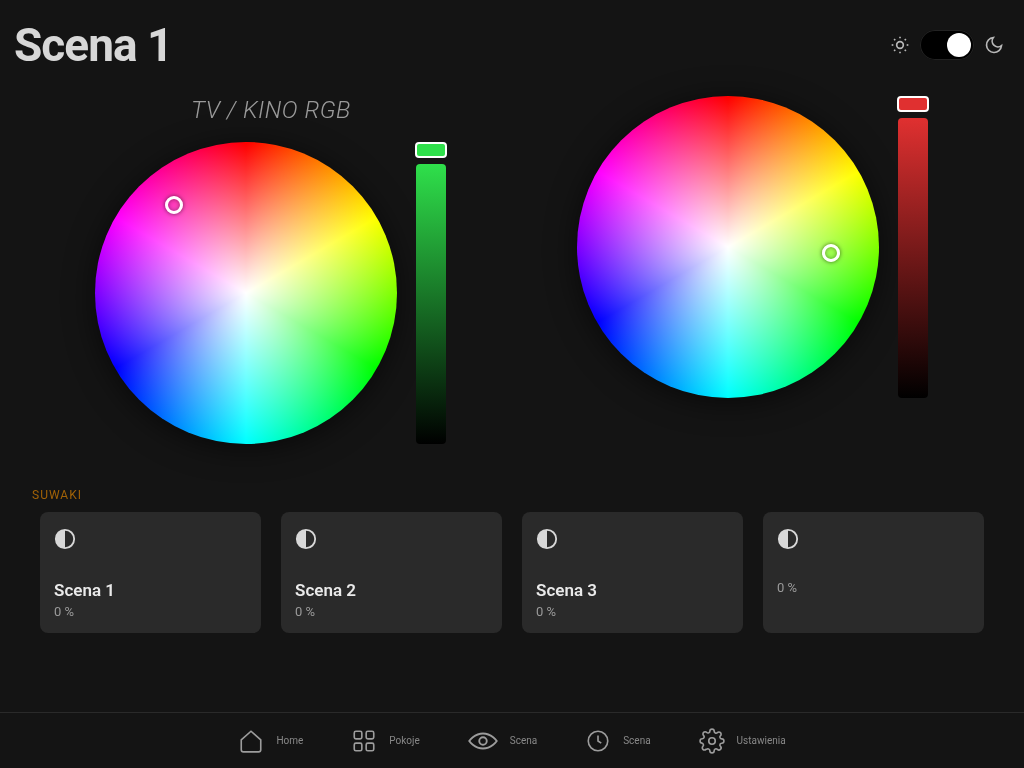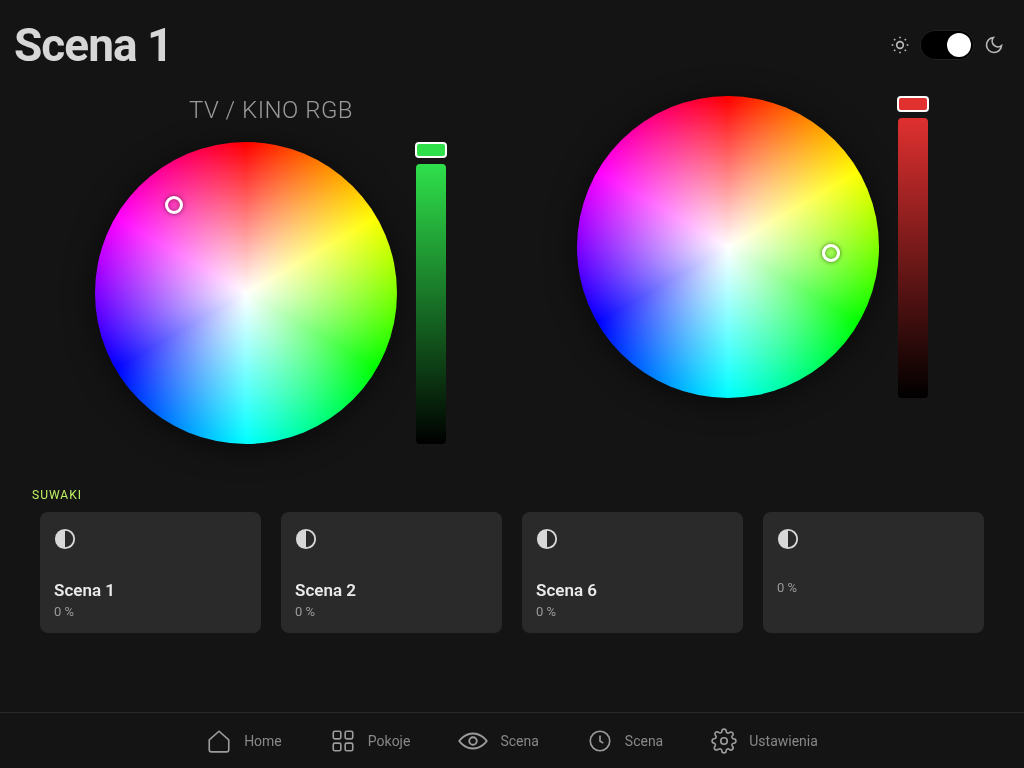--- a/index.html
+++ b/index.html
@@ -45,20 +45,21 @@
   .pickers {
     display: flex;
     justify-content: space-around;
     padding: 24px 30px 0 30px;
   }
   .picker {
     width: 470px;
     display: flex;
     flex-direction: column;
     align-items: center;
+    font-style: italic;
   }
   .picker-title {
     font-size: 24px;
     font-weight: 300;
     color: #9a9a9a;
     letter-spacing: 0.5px;
     margin-bottom: 18px;
     text-align: center;
   }
   .picker-body {
@@ -96,21 +97,21 @@
     border: 2px solid #fff; margin-bottom: 6px;
   }
   .bright-slider {
     width: 30px; height: 280px; border-radius: 4px;
     position: relative; cursor: pointer;
   }
 
   
   .section-label {
     font-size: 12px;
-    color: #bef264;
+    color: #a16207;
     letter-spacing: 1px;
     padding: 44px 0 10px 32px;
   }
   .cards {
     display: flex;
     gap: 20px;
     padding: 0 40px;
   }
   .card {
     flex: 1;
@@ -132,21 +133,21 @@
     position: absolute; left: 0; right: 0; bottom: 0;
     border-top: 1px solid #2a2a2a;
     height: 56px;
     display: flex;
     justify-content: center;
     align-items: center;
     gap: 48px;
   }
   .nav-item {
     display: flex; align-items: center; gap: 12px;
-    color: #888; font-size: 14px; cursor: pointer;
+    color: #888; font-size: 10px; cursor: pointer;
   }
   .nav-icon { display:flex; align-items:center; color:#9c9c9c; }
 </style>
 </head>
 <body>
 
 <div class="header">
   <div class="title">Scena 1</div>
   <div class="theme-group">
     <span class="theme-icon">
@@ -235,21 +236,21 @@
     </div>
   </div>
   <div class="card">
     <span class="card-icon">
       <svg width="22" height="22" viewBox="0 0 24 24" fill="currentColor">
           <path d="M12 2a10 10 0 1 0 0 20V2z"></path>
           <circle cx="12" cy="12" r="10" fill="none" stroke="currentColor" stroke-width="2"></circle>
         </svg>
     </span>
     <div class="card-text">
-      <div class="card-title">Scena 6</div>
+      <div class="card-title">Scena 3</div>
       <div class="card-value">0 %</div>
     </div>
   </div>
   <div class="card">
     <span class="card-icon">
       <svg width="22" height="22" viewBox="0 0 24 24" fill="currentColor">
           <path d="M12 2a10 10 0 1 0 0 20V2z"></path>
           <circle cx="12" cy="12" r="10" fill="none" stroke="currentColor" stroke-width="2"></circle>
         </svg>
     </span>

